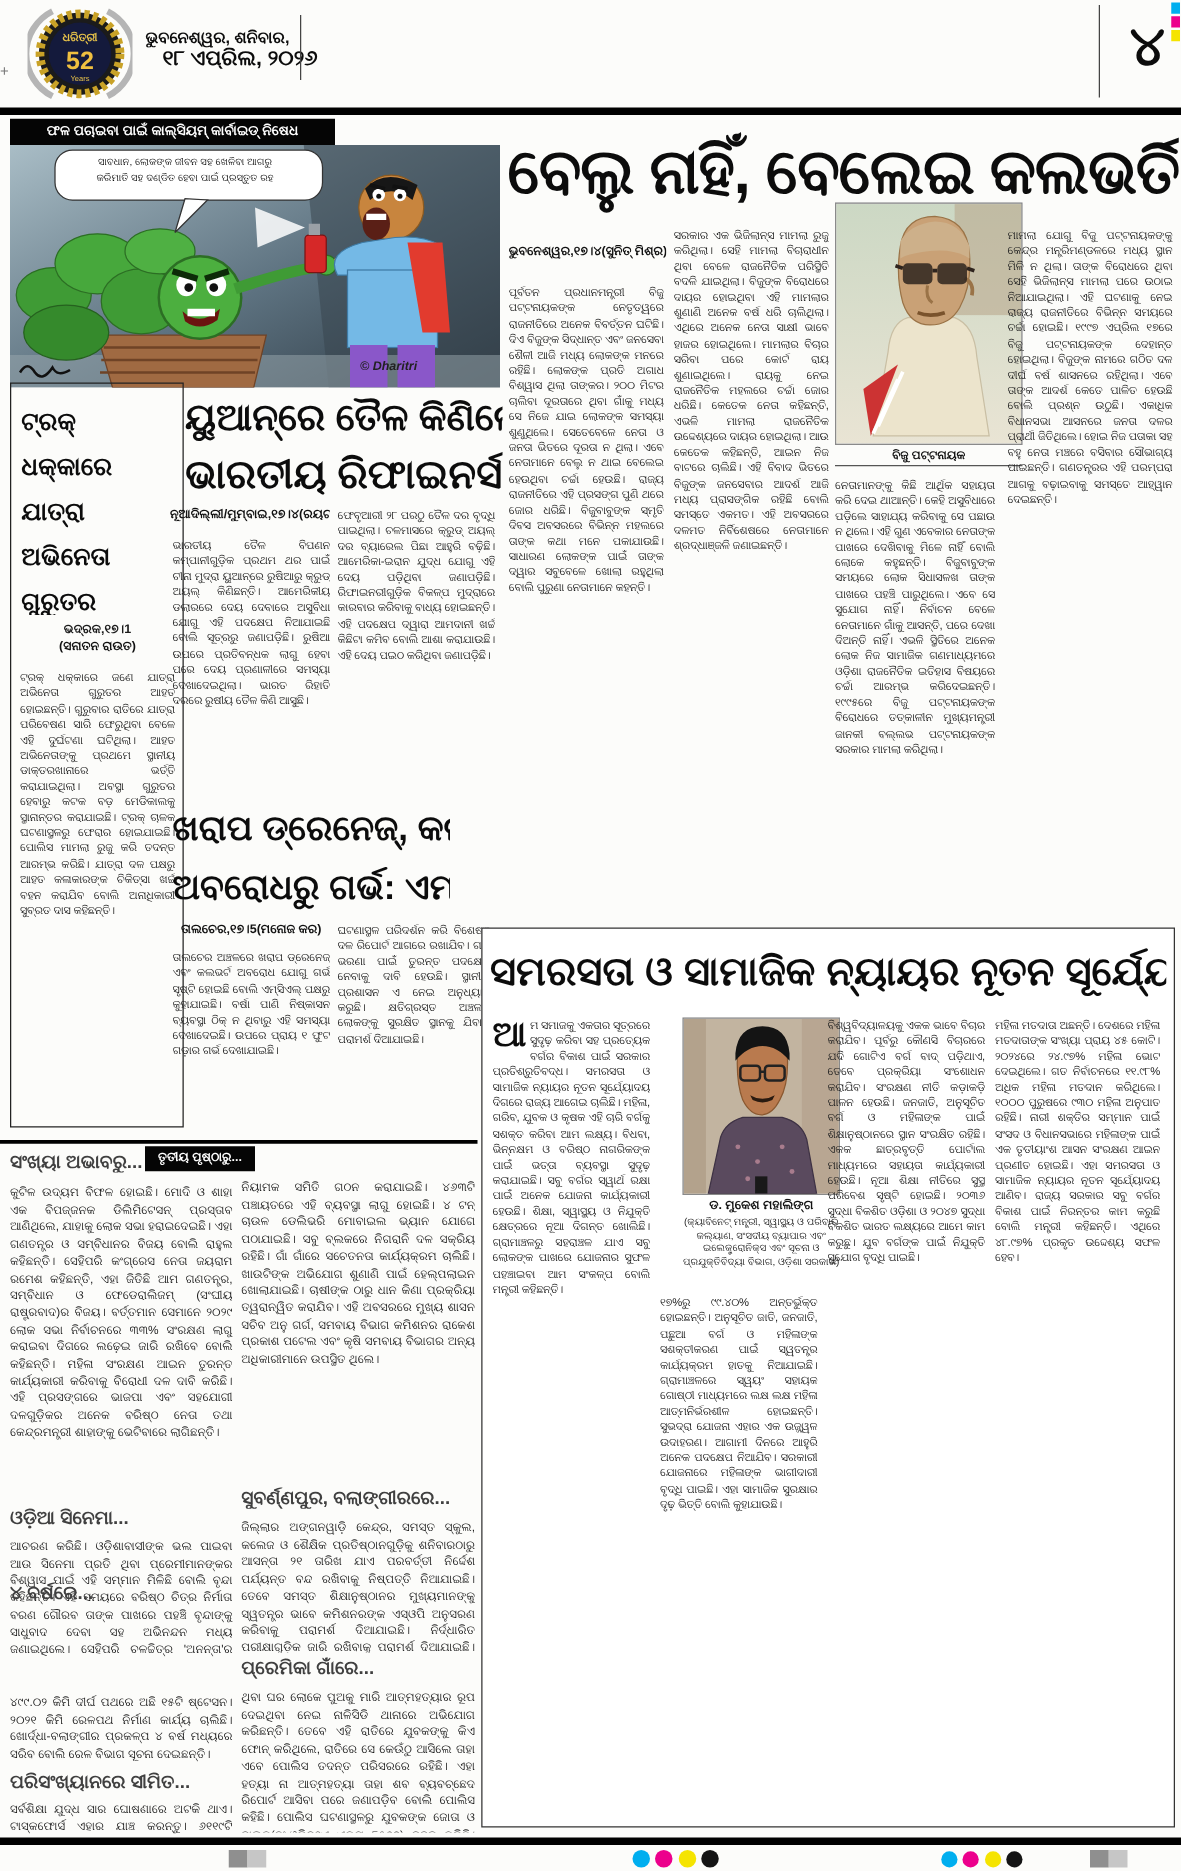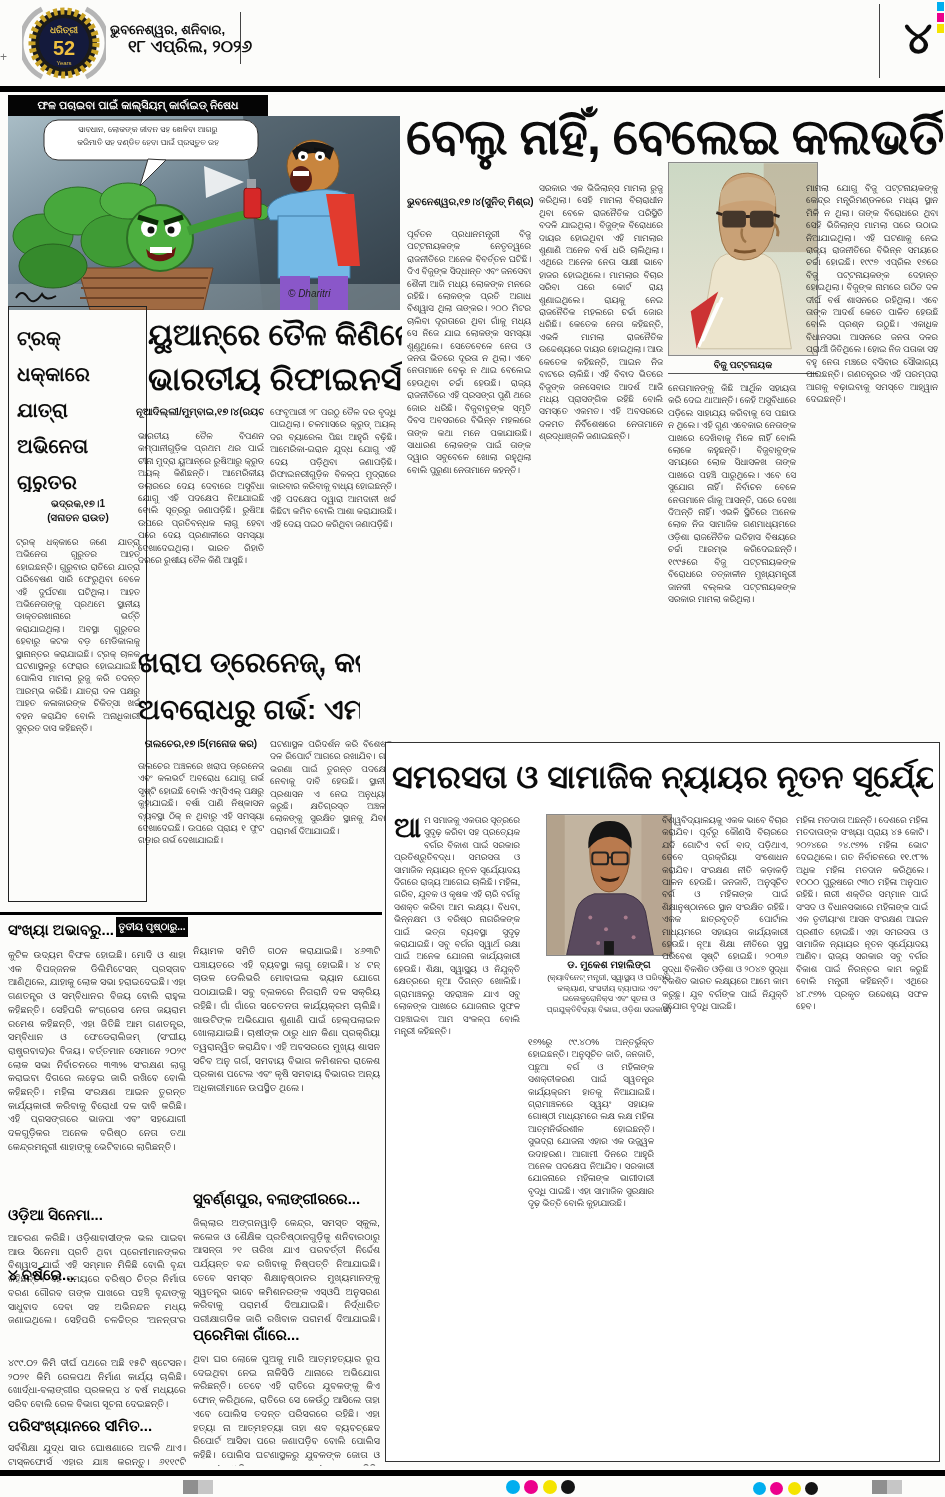--- a/index.html
+++ b/index.html
@@ -3,24 +3,24 @@
 <meta charset="utf-8">
 <style>
   *{margin:0;padding:0;box-sizing:border-box}
   html,body{width:945px;height:1497px}
   body{position:relative;background:#fcfcfa;font-family:"Liberation Sans","DejaVu Sans",sans-serif;color:#1b1b1b;overflow:hidden}
   .ab{position:absolute}
   .j{text-align:justify;overflow:hidden;word-break:break-word}
   .b9{font-size:9px;line-height:12.4px;letter-spacing:-.2px;color:#222}
   .b10{font-size:9.5px;line-height:13.7px;color:#1d1d1d}
   .hd{font-weight:bold;color:#0c0c0c;overflow:hidden}
-  .ctr{}
+  .ctr{text-align:center}
   .dl{font-weight:bold;font-size:10px;text-align:center;color:#111;overflow:hidden;white-space:nowrap}
   .dl span{border-bottom:1px solid #3b82f6;padding-bottom:1px}
-  .sechead{font-weight:bold;font-size:15px;color:#000000;overflow:hidden;white-space:nowrap}
+  .sechead{font-weight:bold;font-size:15px;color:#404040;overflow:hidden;white-space:nowrap}
   .rule{background:#000}
   .vline{width:1px;background:#444}
   .kicker{background:#050505;color:#fff;font-weight:bold;font-size:11px;line-height:21px;text-align:center;overflow:hidden;white-space:nowrap}
   .label-inv{background:#050505;color:#fff;font-weight:bold;font-size:10px;line-height:20px;text-align:center;overflow:hidden;white-space:nowrap}
   .cap{font-weight:bold;font-size:9.5px;text-align:center;color:#111;border-bottom:1px solid #555;padding-bottom:2px;overflow:hidden;white-space:nowrap}
   .cap2{font-weight:bold;font-size:10px;text-align:center;color:#111;overflow:hidden;white-space:nowrap}
   .cap3{font-size:8px;line-height:10.6px;text-align:center;color:#222;overflow:hidden}
   .photoframe{border:1px solid #8a8a8a;background:#ddd}
   .dropcap{float:left;font-weight:bold;font-size:28px;line-height:28px;padding:0 3px 0 0;color:#0c0c0c}
   .mark{border-radius:50%;width:14px;height:14px;display:inline-block}
@@ -110,21 +110,21 @@
     <rect x="310" y="160" width="30" height="34" fill="#8a57c9"></rect>
   </g>
   <g>
     <rect x="36" y="4" width="214" height="40" rx="14" fill="#fff" stroke="#333"></rect>
     <polygon points="140,43 132,70 158,44" fill="#fff" stroke="#333"></polygon>
   </g>
   <path d="M8,182 q6,-10 12,0 q6,8 14,-4 q4,8 14,2" stroke="#111" stroke-width="2" fill="none"></path>
 </svg>
 <div class="ab bubbletext" style="left:48px;top:124px;width:200px">ସାବଧାନ, ଲୋକଙ୍କ ଜୀବନ ସହ ଖେଳିବା ଆଗରୁ</div>
 <div class="ab bubbletext" style="left:52px;top:137px;width:192px">କରିମାତି ସହ ଦଣ୍ଡିତ ହେବା ପାଇଁ ପ୍ରସ୍ତୁତ ରହ</div>
-<div class="ab" style="left:288px;top:288px;width:100px;font-size:10px;font-style:italic;font-weight:normal;color:#222;white-space:nowrap;overflow:hidden">© Dharitri</div>
+<div class="ab" style="left:288px;top:288px;width:100px;font-size:10px;font-style:italic;font-weight:bold;color:#222;white-space:nowrap;overflow:hidden">© Dharitri</div>
 
 <div class="ab hd ctr" style="left:406px;top:94px;width:537px;height:90px;font-size:50px;line-height:86px;letter-spacing:-1px;white-space:nowrap">ବେଲୁ ନାହିଁ, ବେଲେଇ କଲଭର୍ତି</div>
 <div class="ab dl" style="left:407px;top:196px;width:126px"><span>ଭୁବନେଶ୍ୱର,୧୭।୪(ସୁନିତ୍ ମିଶ୍ର)</span></div>
 <div class="ab j b9" style="left:407px;top:228px;width:124px;height:510px">ପୂର୍ବତନ ପ୍ରଧାନମନ୍ତ୍ରୀ ବିଜୁ ପଟ୍ଟନାୟକଙ୍କ ନେତୃତ୍ୱରେ ରାଜନୀତିରେ ଅନେକ ବିବର୍ତ୍ତନ ଘଟିଛି। ଦିଏ ବିଜୁଙ୍କ ସିଦ୍ଧାନ୍ତ ଏବଂ ଜନସେବା ଶୈଳୀ ଆଜି ମଧ୍ୟ ଲୋକଙ୍କ ମନରେ ରହିଛି। ଲୋକଙ୍କ ପ୍ରତି ଅଗାଧ ବିଶ୍ୱାସ ଥିଲା ତାଙ୍କର। ୨୦୦ ମିଟର ଚାଲିବା ଦୂରତାରେ ଥିବା ଗାଁକୁ ମଧ୍ୟ ସେ ନିଜେ ଯାଇ ଲୋକଙ୍କ ସମସ୍ୟା ଶୁଣୁଥିଲେ। ସେତେବେଳେ ନେତା ଓ ଜନତା ଭିତରେ ଦୂରତା ନ ଥିଲା। ଏବେ ନେତାମାନେ ବେଲୁ ନ ଥାଇ ବେଲେଇ ହେଉଥିବା ଚର୍ଚ୍ଚା ହେଉଛି। ରାଜ୍ୟ ରାଜନୀତିରେ ଏହି ପ୍ରସଙ୍ଗ ପୁଣି ଥରେ ଜୋର ଧରିଛି। ବିଜୁବାବୁଙ୍କ ସ୍ମୃତି ଦିବସ ଅବସରରେ ବିଭିନ୍ନ ମହଲରେ ତାଙ୍କ କଥା ମନେ ପକାଯାଉଛି। ସାଧାରଣ ଲୋକଙ୍କ ପାଇଁ ତାଙ୍କ ଦ୍ୱାର ସବୁବେଳେ ଖୋଲା ରହୁଥିଲା ବୋଲି ପୁରୁଣା ନେତାମାନେ କହନ୍ତି।</div>
 <div class="ab j b9" style="left:539px;top:182px;width:124px;height:556px">ସରକାର ଏକ ଭିଜିଲାନ୍ସ ମାମଲା ରୁଜୁ କରିଥିଲା। ସେହି ମାମଲା ବିଚାରାଧୀନ ଥିବା ବେଳେ ରାଜନୈତିକ ପରିସ୍ଥିତି ବଦଳି ଯାଇଥିଲା। ବିଜୁଙ୍କ ବିରୋଧରେ ଦାୟର ହୋଇଥିବା ଏହି ମାମଲାର ଶୁଣାଣି ଅନେକ ବର୍ଷ ଧରି ଚାଲିଥିଲା। ଏଥିରେ ଅନେକ ନେତା ସାକ୍ଷୀ ଭାବେ ହାଜର ହୋଇଥିଲେ। ମାମଲାର ବିଚାର ସରିବା ପରେ କୋର୍ଟ ରାୟ ଶୁଣାଇଥିଲେ। ରାୟକୁ ନେଇ ରାଜନୈତିକ ମହଲରେ ଚର୍ଚ୍ଚା ଜୋର ଧରିଛି। କେତେକ ନେତା କହିଛନ୍ତି, ଏଭଳି ମାମଲା ରାଜନୈତିକ ଉଦ୍ଦେଶ୍ୟରେ ଦାୟର ହୋଇଥିଲା। ଆଉ କେତେକ କହିଛନ୍ତି, ଆଇନ ନିଜ ବାଟରେ ଚାଲିଛି। ଏହି ବିବାଦ ଭିତରେ ବିଜୁଙ୍କ ଜନସେବାର ଆଦର୍ଶ ଆଜି ମଧ୍ୟ ପ୍ରାସଙ୍ଗିକ ରହିଛି ବୋଲି ସମସ୍ତେ ଏକମତ। ଏହି ଅବସରରେ ଦଳମତ ନିର୍ବିଶେଷରେ ନେତାମାନେ ଶ୍ରଦ୍ଧାଞ୍ଜଳି ଜଣାଇଛନ୍ତି।</div>
 
 <svg class="ab photoframe" style="left:668px;top:162px" width="150" height="194" viewBox="0 0 150 194">
   <defs>
     <linearGradient id="pb" x1="0" y1="0" x2="0" y2="1">
       <stop offset="0" stop-color="#ccd8c4"></stop>
@@ -164,21 +164,21 @@
 <div class="ab j b9" style="left:270px;top:406px;width:126px;height:210px">ଫେବୃଆରୀ ୨୮ ପରଠୁ ତୈଳ ଦର ବୃଦ୍ଧି ପାଇଥିଲା। ଚଳମାସରେ କ୍ରୁଡ୍ ଅୟଲ୍ ଦର ବ୍ୟାରେଲ ପିଛା ଆହୁରି ବଢ଼ିଛି। ଆମେରିକା-ଇରାନ ଯୁଦ୍ଧ ଯୋଗୁ ଏହି ଦେୟ ପଡ଼ିଥିବା ଜଣାପଡ଼ିଛି। ରିଫାଇନରୀଗୁଡ଼ିକ ବିକଳ୍ପ ମୁଦ୍ରାରେ କାରବାର କରିବାକୁ ବାଧ୍ୟ ହୋଇଛନ୍ତି। ଏହି ପଦକ୍ଷେପ ଦ୍ୱାରା ଆମଦାନୀ ଖର୍ଚ୍ଚ କିଛିଟା କମିବ ବୋଲି ଆଶା କରାଯାଉଛି। ଏହି ଦେୟ ପଇଠ କରିଥିବା ଜଣାପଡ଼ିଛି।</div>
 
 <div class="ab hd ctr" style="left:138px;top:641px;width:222px;height:46px;font-size:28px;line-height:44px;white-space:nowrap">ଖରାପ ଡ୍ରେନେଜ୍, କଲଭର୍ଟ</div>
 <div class="ab hd ctr" style="left:138px;top:688px;width:222px;height:46px;font-size:28px;line-height:44px;white-space:nowrap">ଅବରୋଧରୁ ଗର୍ଭ: ଏମ୍‌ସିଏଲ୍</div>
 <div class="ab dl" style="left:138px;top:738px;width:126px"><span>ତାଲଚେର,୧୭।5(ମନୋଜ କର)</span></div>
 <div class="ab j b9" style="left:138px;top:760px;width:126px;height:148px">ତାଲଚେର ଅଞ୍ଚଳରେ ଖରାପ ଡ୍ରେନେଜ୍ ଏବଂ କଲଭର୍ଟ ଅବରୋଧ ଯୋଗୁ ଗର୍ଭ ସୃଷ୍ଟି ହୋଇଛି ବୋଲି ଏମ୍‌ସିଏଲ୍ ପକ୍ଷରୁ କୁହାଯାଇଛି। ବର୍ଷା ପାଣି ନିଷ୍କାସନ ବ୍ୟବସ୍ଥା ଠିକ୍ ନ ଥିବାରୁ ଏହି ସମସ୍ୟା ଦେଖାଦେଇଛି। ଉପରେ ପ୍ରାୟ ୧ ଫୁଟ ଗଡ଼ାର ଗର୍ଭ ଦେଖାଯାଇଛି।</div>
 <div class="ab j b9" style="left:270px;top:738px;width:122px;height:170px">ଘଟଣାସ୍ଥଳ ପରିଦର୍ଶନ କରି ବିଶେଷଜ୍ଞ ଦଳ ରିପୋର୍ଟ ଆଗରେ ରଖାଯିବ। ଗର୍ଭ ଭରଣା ପାଇଁ ତୁରନ୍ତ ପଦକ୍ଷେପ ନେବାକୁ ଦାବି ହେଉଛି। ସ୍ଥାନୀୟ ପ୍ରଶାସନ ଏ ନେଇ ଅନୁଧ୍ୟାନ କରୁଛି। କ୍ଷତିଗ୍ରସ୍ତ ଅଞ୍ଚଳର ଲୋକଙ୍କୁ ସୁରକ୍ଷିତ ସ୍ଥାନକୁ ଯିବାକୁ ପରାମର୍ଶ ଦିଆଯାଇଛି।</div>
 
 <div class="ab rule" style="left:0;top:912px;width:382px;height:3px"></div>
 <div class="ab sechead" style="left:8px;top:921px;width:108px">ସଂଖ୍ୟା ଅଭାବରୁ...</div>
-<div class="ab label-inv" style="left:116px;top:917px;width:72px;height:20px">ତୃତୀୟ ପୃଷ୍ଠାରୁ...</div>
+<div class="ab label-inv" style="left:116px;top:917px;width:88px;height:20px">ତୃତୀୟ ପୃଷ୍ଠାରୁ...</div>
 <div class="ab j b10" style="left:8px;top:948px;width:178px;height:254px">କୁଟିଳ ଉଦ୍ୟମ ବିଫଳ ହୋଇଛି। ମୋଦି ଓ ଶାହା ଏକ ବିପଜ୍ଜନକ ଡିଲିମିଟେସନ୍ ପ୍ରସ୍ତାବ ଆଣିଥିଲେ, ଯାହାକୁ ଲୋକ ସଭା ହରାଇଦେଇଛି। ଏହା ଗଣତନ୍ତ୍ର ଓ ସମ୍ବିଧାନର ବିଜୟ ବୋଲି ରାହୁଲ କହିଛନ୍ତି। ସେହିପରି କଂଗ୍ରେସ ନେତା ଜୟରାମ ରମେଶ କହିଛନ୍ତି, ଏହା ଜିତିଛି ଆମ ଗଣତନ୍ତ୍ର, ସମ୍ବିଧାନ ଓ ଫେଡେରାଲିଜମ୍ (ସଂଘୀୟ ରାଷ୍ଟ୍ରବାଦ)ର ବିଜୟ। ବର୍ତ୍ତମାନ ସେମାନେ ୨୦୨୯ ଲୋକ ସଭା ନିର୍ବାଚନରେ ୩୩% ସଂରକ୍ଷଣ ଲାଗୁ କରାଇବା ଦିଗରେ ଲଢ଼େଇ ଜାରି ରଖିବେ ବୋଲି କହିଛନ୍ତି। ମହିଳା ସଂରକ୍ଷଣ ଆଇନ ତୁରନ୍ତ କାର୍ଯ୍ୟକାରୀ କରିବାକୁ ବିରୋଧୀ ଦଳ ଦାବି କରିଛି। ଏହି ପ୍ରସଙ୍ଗରେ ଭାଜପା ଏବଂ ସହଯୋଗୀ ଦଳଗୁଡ଼ିକର ଅନେକ ବରିଷ୍ଠ ନେତା ତଥା କେନ୍ଦ୍ରମନ୍ତ୍ରୀ ଶାହାଙ୍କୁ ଭେଟିବାରେ ଲାଗିଛନ୍ତି।</div>
 <div class="ab sechead" style="left:8px;top:1206px;width:160px">ଓଡ଼ିଆ ସିନେମା...</div>
 <div class="ab j b10" style="left:8px;top:1231px;width:178px;height:96px">ଆଚରଣ କରିଛି। ଓଡ଼ିଶାବାସୀଙ୍କ ଭଲ ପାଇବା ଆଉ ସିନେମା ପ୍ରତି ଥିବା ପ୍ରେମୀମାନଙ୍କର ବିଶ୍ୱାସ ପାଇଁ ଏହି ସମ୍ମାନ ମିଳିଛି ବୋଲି ବୃନ୍ଦା କହିଛନ୍ତି। ଏହି ସମୟରେ ବରିଷ୍ଠ ଚିତ୍ର ନିର୍ମାତା ବରଣ ଗୌରବ ତାଙ୍କ ପାଖରେ ପହଞ୍ଚି ବୃନ୍ଦାଙ୍କୁ ସାଧୁବାଦ ଦେବା ସହ ଅଭିନନ୍ଦନ ମଧ୍ୟ ଜଣାଇଥିଲେ। ସେହିପରି ଚଳଚ୍ଚିତ୍ର 'ଅନନ୍ତା'ର ନିର୍ଦ୍ଦେଶକ ସବ୍ୟସାଚୀ ମହାପାତ୍ର ଓ ତାଙ୍କ ପୁଅ ନିର୍ଦ୍ଦେଶକ କୁମାର ସି ଦେବ ମହାପାତ୍ରଙ୍କୁ ଶ୍ରେଷ୍ଠ ଓଡ଼ିଆ ସିନେ ନିର୍ଦ୍ଦେଶକ ଭାବେ ସମ୍ମାନିତ କରାଯାଇଥିଲା।</div>
 <div class="ab sechead" style="left:8px;top:1266px;width:160px">୪ ବର୍ଷରେ...</div>
 <div class="ab j b10" style="left:8px;top:1356px;width:178px;height:58px">୪୯୯.୦୨ କିମି ଦୀର୍ଘ ପଥରେ ଅଛି ୧୫ଟି ଷ୍ଟେସନ। ୨୦୨୧ କିମି ରେଳପଥ ନିର୍ମାଣ କାର୍ଯ୍ୟ ଚାଲିଛି। ଖୋର୍ଦ୍ଧା-ବଲାଙ୍ଗୀର ପ୍ରକଳ୍ପ ୪ ବର୍ଷ ମଧ୍ୟରେ ସରିବ ବୋଲି ରେଳ ବିଭାଗ ସୂଚନା ଦେଇଛନ୍ତି।</div>
 <div class="ab sechead" style="left:8px;top:1417px;width:178px">ପରିସଂଖ୍ୟାନରେ ସୀମିତ...</div>
 <div class="ab j b10" style="left:8px;top:1441px;width:178px;height:28px">ସର୍ବଶିକ୍ଷା ଯୁଦ୍ଧ ସାର ଘୋଷଣାରେ ଅଟକି ଥାଏ। ଟାସ୍କଫୋର୍ସ ଏହାର ଯାଞ୍ଚ କରନ୍ତୁ। ୬୧୧୯ଟି ପଞ୍ଚାୟତରେ ଏହି ସ୍ଥିତି ରହିଛି।</div>
 
 <div class="ab j b10" style="left:193px;top:944px;width:187px;height:244px">ନିୟାମକ ସମିତି ଗଠନ କରାଯାଇଛି। ୪୬୩ଟି ପଞ୍ଚାୟତରେ ଏହି ବ୍ୟବସ୍ଥା ଲାଗୁ ହୋଇଛି। ୪ ଟନ୍ ଚାଉଳ ଡେଲିଭରି ମୋବାଇଲ ଭ୍ୟାନ ଯୋଗେ ପଠାଯାଇଛି। ସବୁ ବ୍ଲକରେ ନିଗରାନି ଦଳ ସକ୍ରିୟ ରହିଛି। ଗାଁ ଗାଁରେ ସଚେତନତା କାର୍ଯ୍ୟକ୍ରମ ଚାଲିଛି। ଖାଉଟିଙ୍କ ଅଭିଯୋଗ ଶୁଣାଣି ପାଇଁ ହେଲ୍ପଲାଇନ ଖୋଲାଯାଇଛି। ଚାଷୀଙ୍କ ଠାରୁ ଧାନ କିଣା ପ୍ରକ୍ରିୟା ତ୍ୱରାନ୍ୱିତ କରାଯିବ। ଏହି ଅବସରରେ ମୁଖ୍ୟ ଶାସନ ସଚିବ ଅନୁ ଗର୍ଗ, ସମବାୟ ବିଭାଗ କମିଶନର ରାକେଶ ପ୍ରକାଶ ପଟେଲ ଏବଂ କୃଷି ସମବାୟ ବିଭାଗର ଅନ୍ୟ ଅଧିକାରୀମାନେ ଉପସ୍ଥିତ ଥିଲେ।</div>
 <div class="ab sechead" style="left:193px;top:1190px;width:187px">ସୁବର୍ଣ୍ଣପୁର, ବଲାଙ୍ଗୀରରେ...</div>

